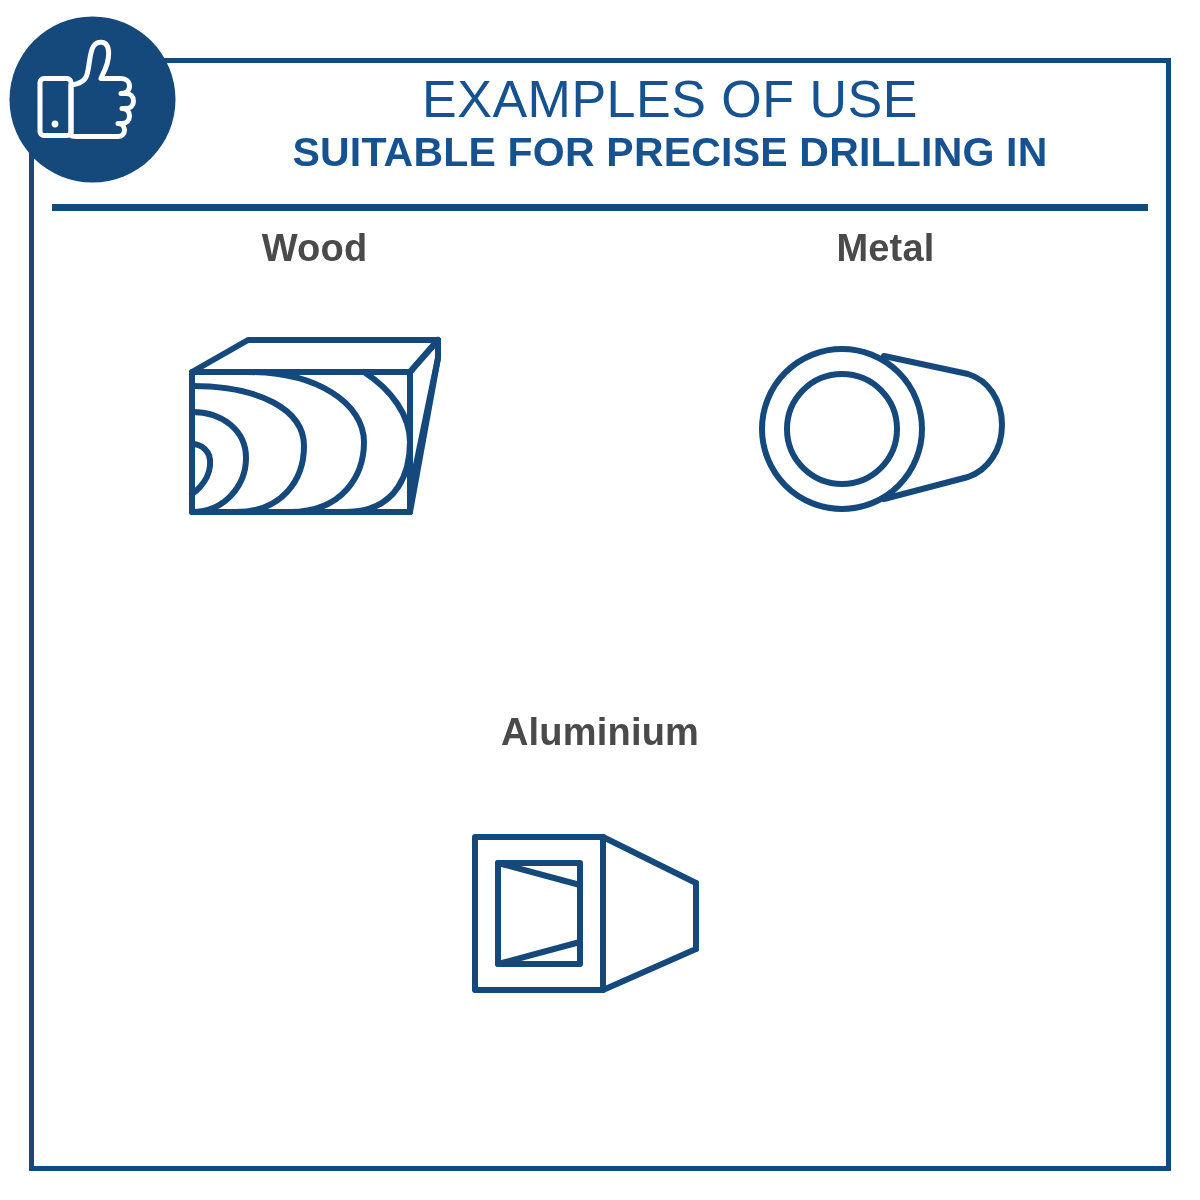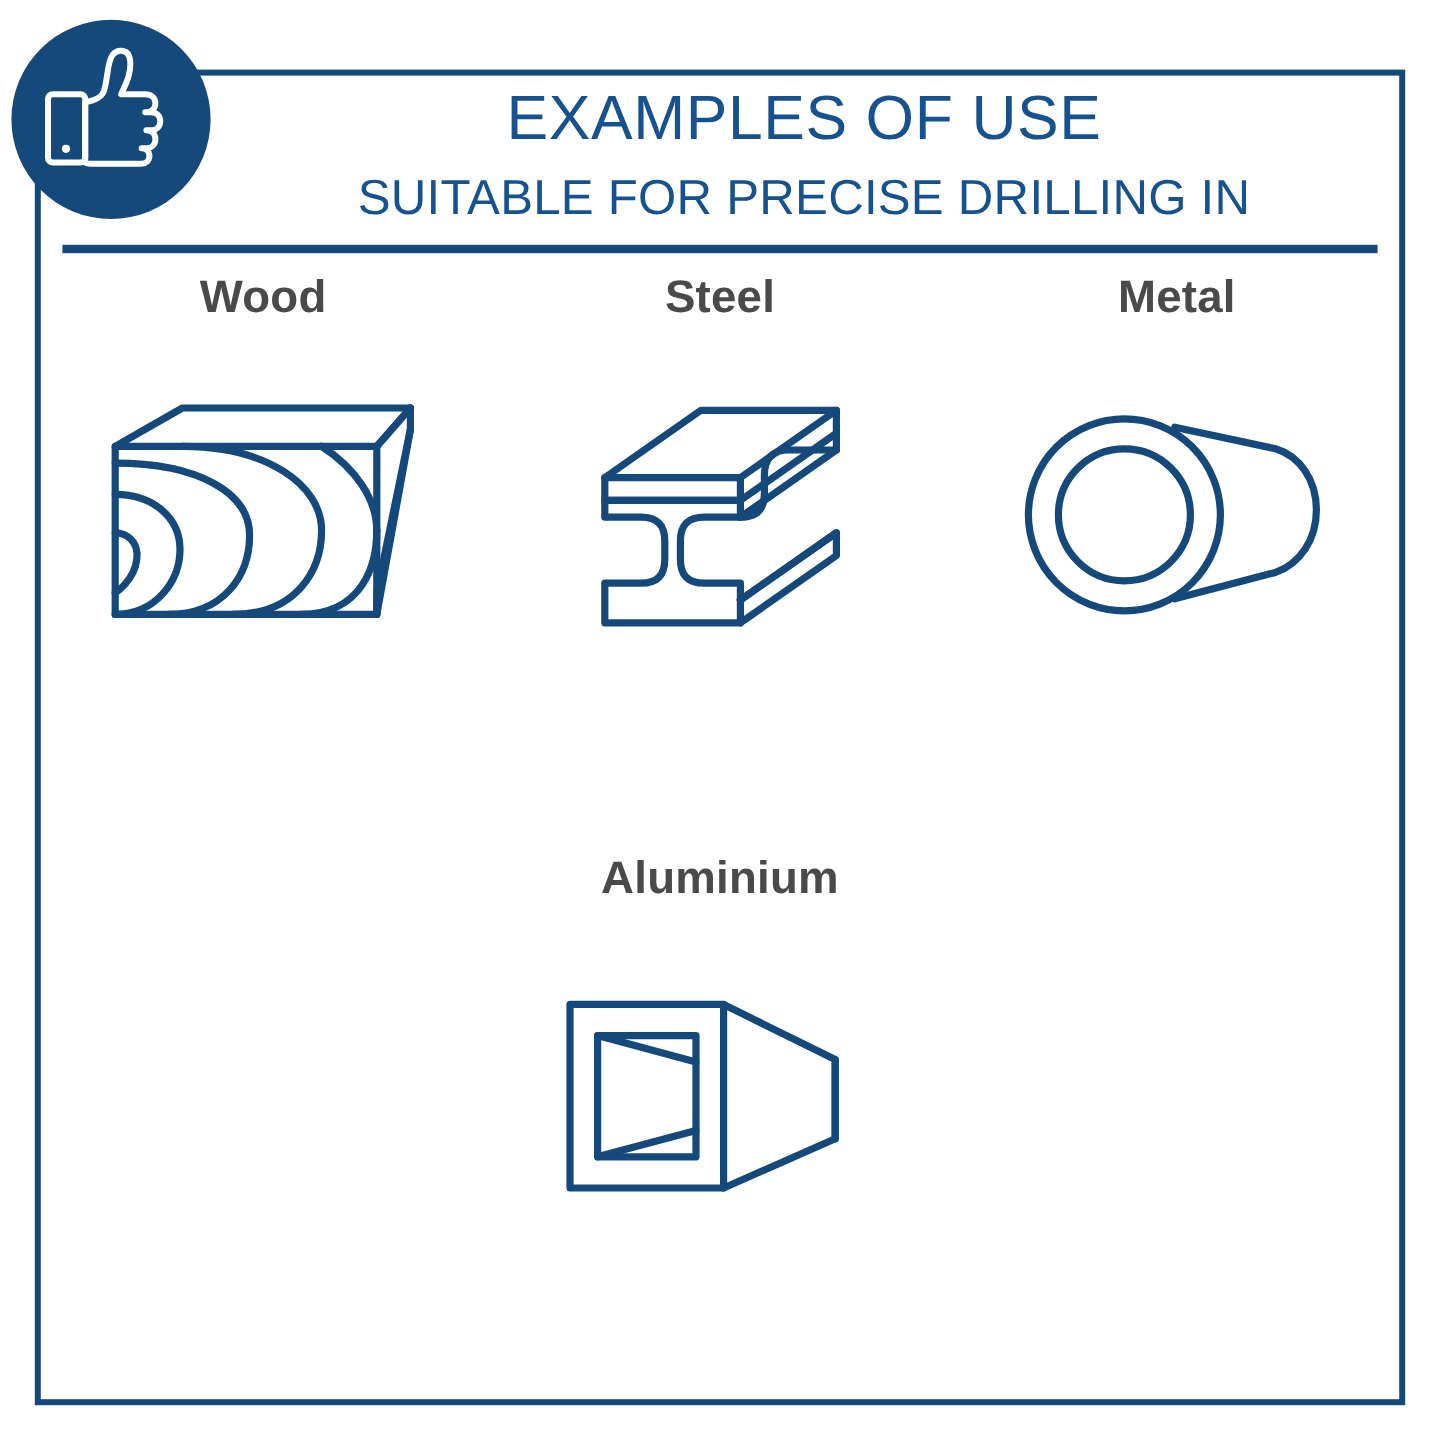--- a/index.html
+++ b/index.html
@@ -56,25 +56,25 @@
   .title-main {
     font-size: 52px;
     font-weight: 400;
     letter-spacing: 0.5px;
     color: #16528F;
     line-height: 1.04;
     white-space: nowrap;
   }
   .title-sub {
     font-size: 41px;
-    font-weight: 400;
+    font-weight: 700;
     letter-spacing: 0.2px;
     color: #16528F;
     line-height: 1.18;
-    margin-top: 14px;
+    margin-top: 2px;
     white-space: nowrap;
   }
 
   
   .divider {
     position: absolute;
     left: 52px;
     top: 204px;
     width: 1096px;
     height: 7px;
@@ -180,52 +180,20 @@
             <path d="M6 178 C40 178 60 150 60 124 C60 96 36 78 6 78"></path>
             <path d="M50 178 C96 178 118 146 118 112 C118 76 74 52 6 52"></path>
             <path d="M104 178 C158 178 178 140 178 108 C178 70 132 38 62 38"></path>
             <path d="M160 178 C214 178 224 134 224 108"></path>
             <path d="M178 38 C206 56 224 82 224 108"></path>
           </g>
         </svg>
       </div>
     </div>
 
-    <div class="cell">
-      <div class="cell-label">Steel</div>
-      <div class="cell-art">
-        <svg width="205" height="190" viewBox="0 0 205 190">
-          <g fill="none" stroke="#15497B" stroke-width="6" stroke-linejoin="round" stroke-linecap="round">
-
-            <path d="M86 6 L199 6 L119 62 L6 62 Z"></path>
-            <path d="M199 6 L199 25 L119 81 L119 62"></path>
-            <path d="M6 62 L6 81 L119 81"></path>
-
-            <path d="M6 81
-                     L6 95 L36 95
-                     C50 95 56 102 56 115
-                     L56 130
-                     C56 143 50 150 36 150
-                     L6 150
-                     L6 183 L119 183
-                     L119 150 L89 150
-                     C75 150 69 143 69 130
-                     L69 115
-                     C69 102 75 95 89 95
-                     L119 95 L119 81 Z"></path>
-
-            <path d="M119 183 L199 127 L199 108 L119 164"></path>
-            <path d="M119 164 L199 108"></path>
-
-            <path d="M119 95 L199 39 L199 25"></path>
-            <path d="M119 95 C133 95 139 88 139 75 L139 60 C139 47 145 39 159 39 L199 39"></path>
-          </g>
-        </svg>
-      </div>
-    </div>
 
     <div class="cell">
       <div class="cell-label">Metal</div>
       <div class="cell-art">
         <svg width="260" height="195" viewBox="0 0 260 195">
           <g fill="none" stroke="#15497B" stroke-width="6" stroke-linejoin="round" stroke-linecap="round">
 
             <path d="M128 22 L212 40 C232 46 246 66 246 91 C246 116 232 136 212 143 L128 165"></path>
 
             <circle cx="86" cy="95" r="80"></circle>

